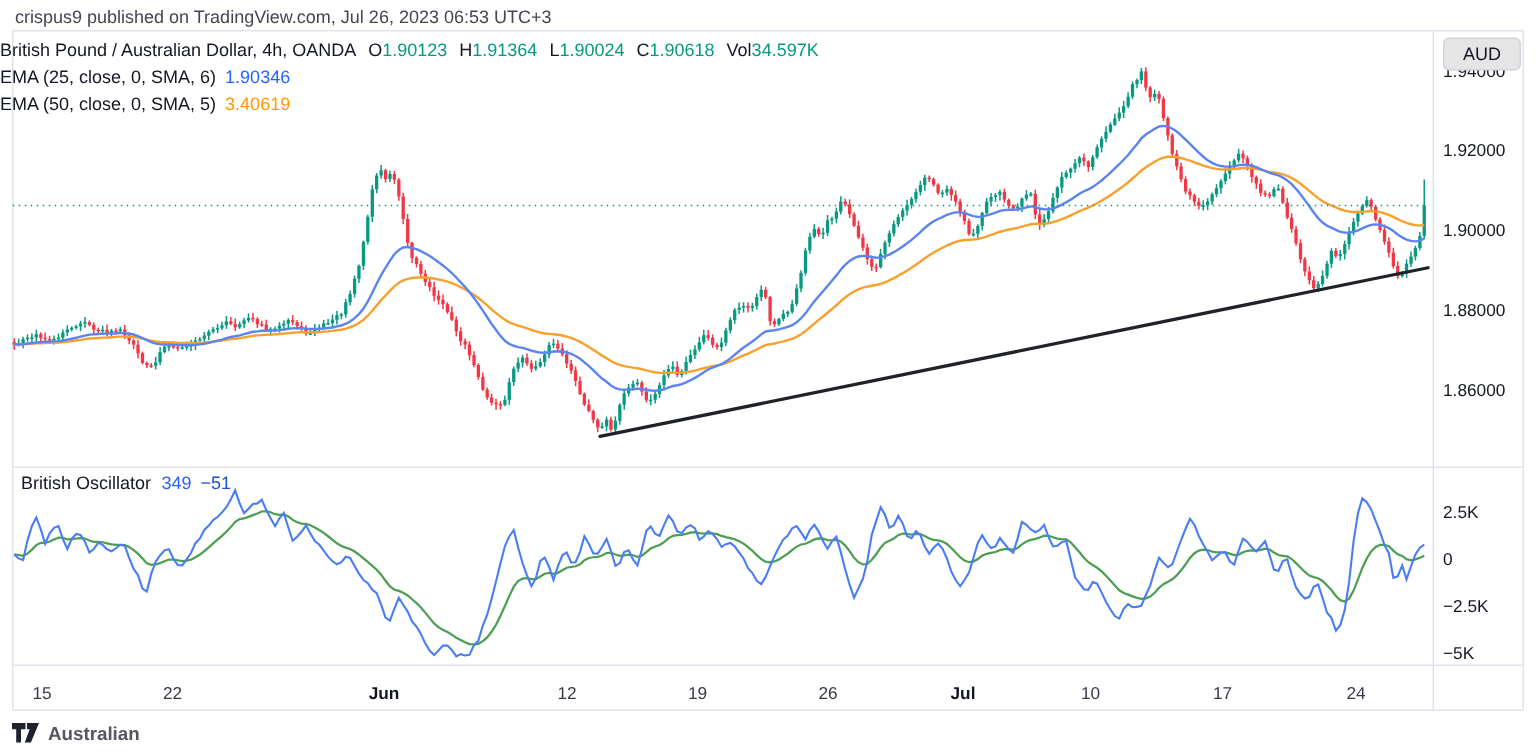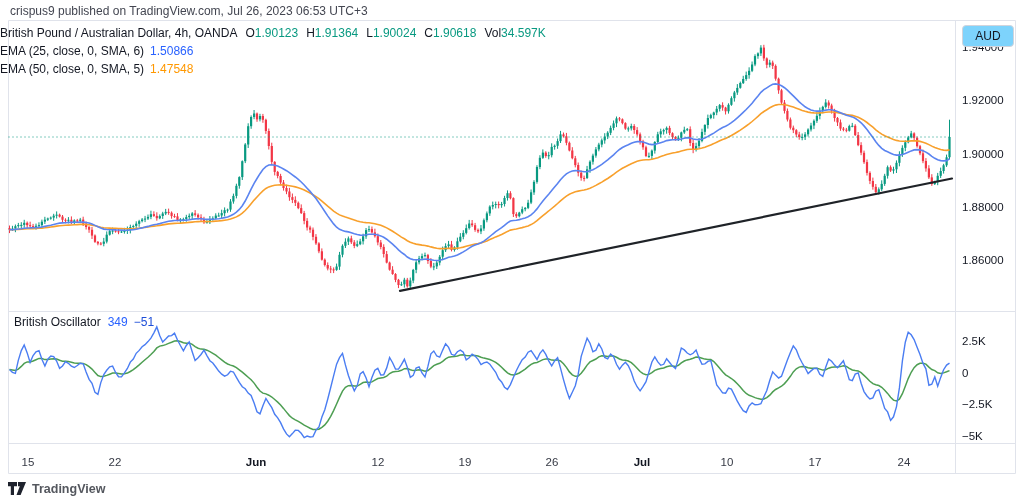--- a/index.html
+++ b/index.html
@@ -12,21 +12,21 @@
   .legend .row{white-space:nowrap;}
   .grp{margin-left:8px;}
   .k{color:#131722;}
   .v{color:#089981;}
   .vb{color:#2962ff;margin-left:6px;}
   .vo{color:#ff9800;margin-left:6px;}
   .klinger{position:absolute;left:14px;top:315px;font-size:12px;color:#131722;z-index:2;white-space:nowrap;}
   .kob{color:#2962ff;margin-left:7px;}
   .kog{color:#1d4ed8;margin-left:6px;}
   .aud{position:absolute;left:962px;top:25px;width:50px;height:20px;border:1px solid #d1d4dc;
-       border-radius:4px;background:#7dd3fc;display:flex;align-items:center;justify-content:center;
+       border-radius:4px;background:#e5e5e5;display:flex;align-items:center;justify-content:center;
        font-size:12px;color:#131722;z-index:3;}
   .footer{position:absolute;left:8px;top:481px;display:flex;align-items:center;gap:6px;
           font-size:12.5px;font-weight:600;color:#54575e;z-index:2;}
   .footer svg{display:block;}
 </style>
 </head>
 <body>
 
 <div class="page">
 
@@ -715,34 +715,34 @@
         <text x="815" y="466" font-size="11.5" text-anchor="middle" fill="#363a45" font-weight="400">17</text>
         <text x="904" y="466" font-size="11.5" text-anchor="middle" fill="#363a45" font-weight="400">24</text>
       </g>
     </svg>
 
   <div class="legend">
     <div class="row">
       <span>British Pound / Australian Dollar, 4h, OANDA</span><span class="grp"><span class="k">O</span><span class="v">1.90123</span></span><span class="grp"><span class="k">H</span><span class="v">1.91364</span></span><span class="grp"><span class="k">L</span><span class="v">1.90024</span></span><span class="grp"><span class="k">C</span><span class="v">1.90618</span></span><span class="grp"><span class="k">Vol</span><span class="v">34.597K</span></span>
     </div>
     <div class="row">
-      <span>EMA (25, close, 0, SMA, 6)</span><span class="vb">1.50866</span>
+      <span>EMA (25, close, 0, SMA, 6)</span><span class="vb">1.90346</span>
     </div>
     <div class="row">
-      <span>EMA (50, close, 0, SMA, 5)</span><span class="vo">1.47548</span>
+      <span>EMA (50, close, 0, SMA, 5)</span><span class="vo">3.40619</span>
     </div>
   </div>
 
   <div class="klinger">
     <span>British Oscillator</span><span class="kob">349</span><span class="kog">−51</span>
   </div>
 
   <div class="aud">AUD</div>
 
   <div class="footer">
     <svg width="18" height="15" viewBox="0 0 18 15">
       <path d="M0 1h9v4.2H6V14H2.8V5.2H0z" fill="#1e222d"></path>
       <path d="M10 1h8l-5.4 13h-4.1l3.3-8.8H10z" fill="#1e222d"></path>
     </svg>
-    <span>TradingView</span>
+    <span>Australian</span>
   </div>
 
 </div>
 
 </body></html>

